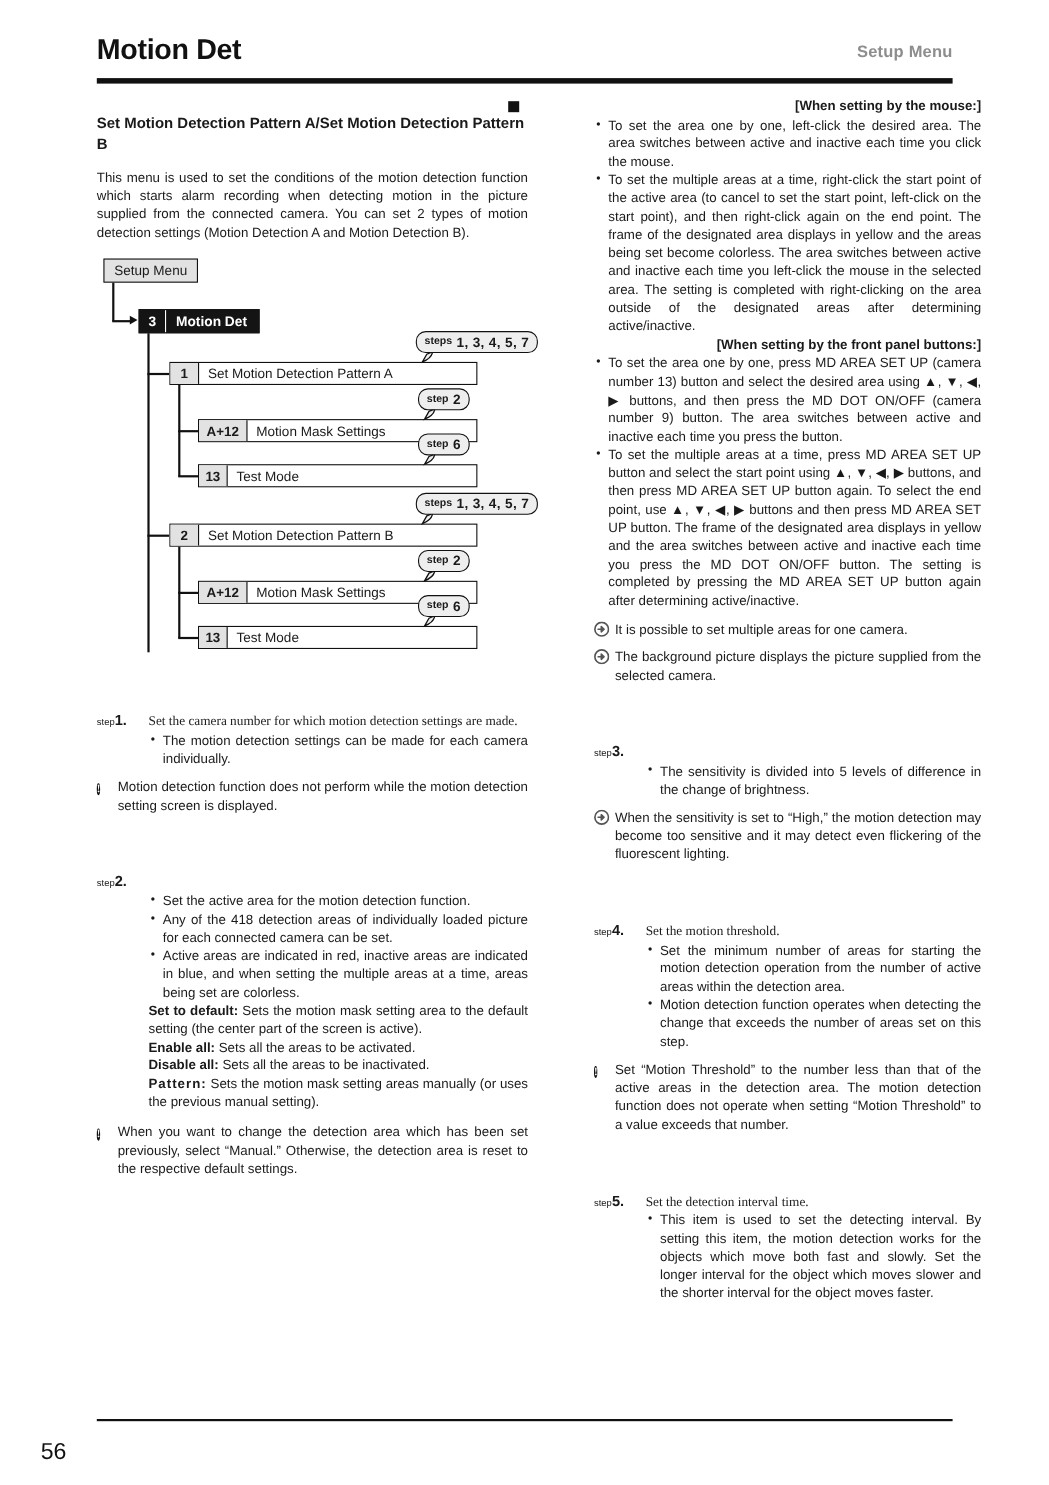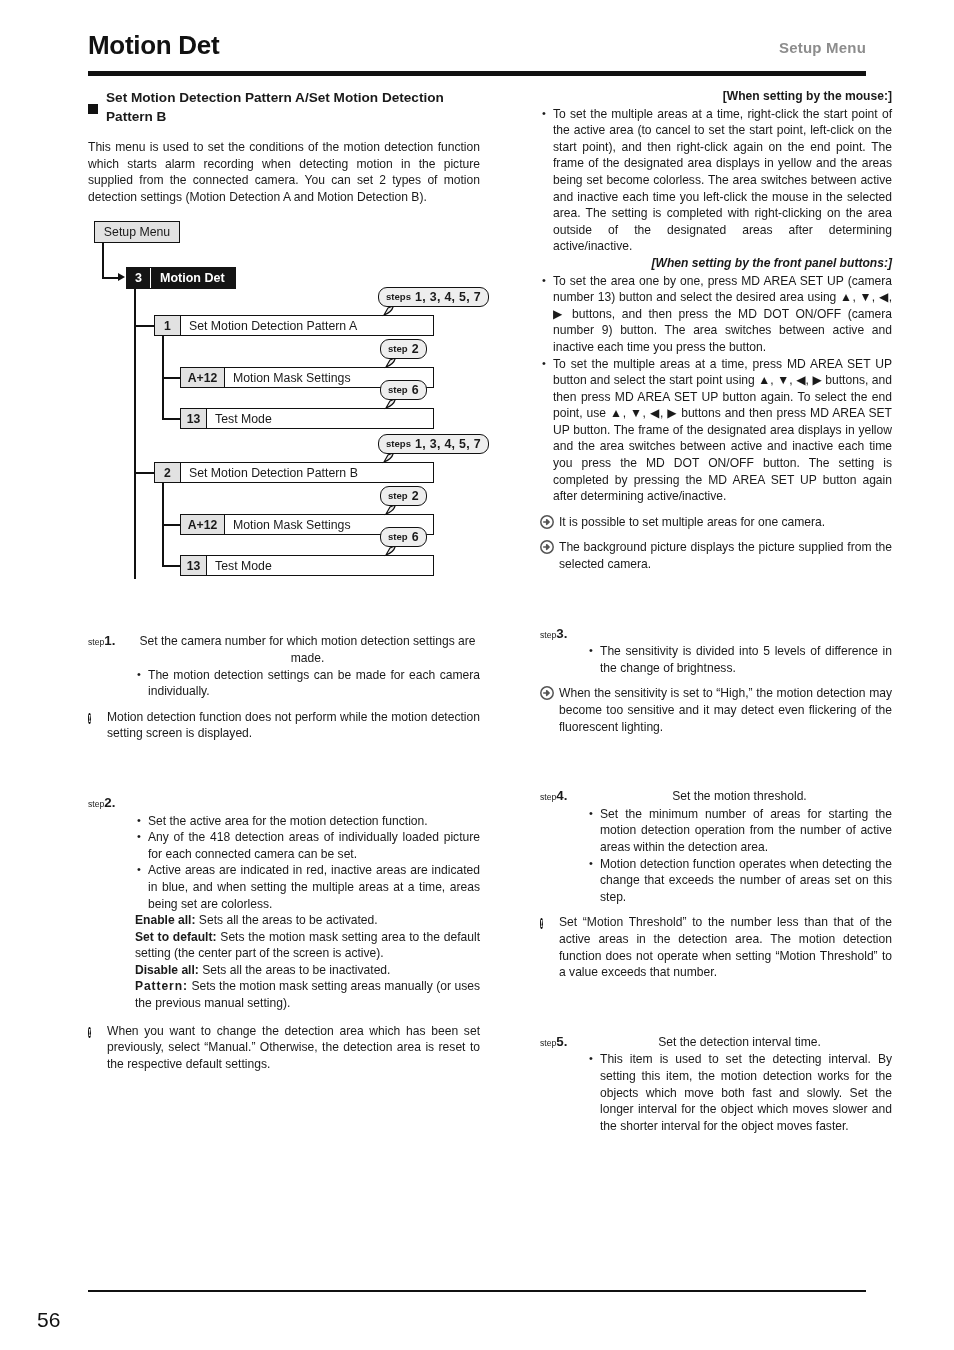--- a/index.html
+++ b/index.html
@@ -57,26 +57,27 @@
     font-size: 12.1px;
     line-height: 16.6px;
     text-align: justify;
   }
   .col-left  { left: 88px; }
   .col-right { left: 540px; width: 352px; }
 
   
   .sec-heading {
     display: flex;
-    align-items: center;
+    align-items: flex-end;
     font-weight: bold;
     font-size: 13.6px;
     line-height: 19px;
     margin: 0 0 13px 0;
     text-align: left;
+    flex-direction: column;
   }
   .sec-square {
     width: 10px; height: 10px;
     background: #111;
     margin: 4px 8px 0 0;
     flex: 0 0 auto;
   }
 
   p { margin: 0 0 11px 0; }
   p.tight { margin-bottom: 0; }
@@ -108,21 +109,21 @@
   }
   .step-tag {
     flex: 0 0 auto;
     width: 47px;
     white-space: nowrap;
     margin-top: 44px;
   }
   .step-tag .sm { font-size: 8.6px; }
   .step-tag .num { font-size: 13.3px; font-weight: bold; }
   .step-body { flex: 1 1 auto; text-align: justify; }
-  .step-body.lead { text-align: center; }
+  .step-body.lead { text-align: left; font-family: Liberation Serif, serif; }
 
   
   .note {
     position: relative;
     padding-left: 19px;
     margin: 9px 0 9px 0;
     text-align: justify;
   }
   .note .ico {
     position: absolute;
@@ -402,41 +403,42 @@
       <span class="sm">step</span><span class="num">2.</span>
     </span>
   </div>
   <ul class="bul ind">
     <li>Set the active area for the motion detection function.</li>
     <li>Any of the 418 detection areas of individually loaded picture for each connected camera can be set.</li>
     <li>Active areas are indicated in red, inactive areas are indicated in blue, and when setting the multiple areas at a time, areas being set are colorless.</li>
   </ul>
 
   <div style="margin-left:47px;">
+    <p class="tight"><span class="defterm">Set to default:</span><span> Sets the motion mask setting area to the default setting (the center part of the screen is active).</span></p>
     <p class="tight"><span class="defterm">Enable all:</span><span> Sets all the areas to be activated.</span></p>
-    <p class="tight"><span class="defterm">Set to default:</span><span> Sets the motion mask setting area to the default setting (the center part of the screen is active).</span></p>
     <p class="tight"><span class="defterm">Disable all:</span><span> Sets all the areas to be inactivated.</span></p>
     <p class="tight"><span class="defterm spaced">Pattern:</span><span> Sets the motion mask setting areas manually (or uses the previous manual setting).</span></p>
   </div>
 
   <div class="note" style="margin-top:11px;">
     <span class="ico"><span class="excl-ico">!</span></span>
     <span>When you want to change the detection area which has been set previously, select “Manual.” Otherwise, the detection area is reset to the respective default settings.</span>
   </div>
 
 </div>
 
 <div class="col col-right">
 
   <p class="brk">[When setting by the mouse:]</p>
   <ul class="bul">
+    <li>To set the area one by one, left-click the desired area. The area switches between active and inactive each time you click the mouse.</li>
     <li>To set the multiple areas at a time, right-click the start point of the active area (to cancel to set the start point, left-click on the start point), and then right-click again on the end point. The frame of the designated area displays in yellow and the areas being set become colorless. The area switches between active and inactive each time you left-click the mouse in the selected area. The setting is completed with right-clicking on the area outside of the designated areas after determining active/inactive.</li>
   </ul>
 
-  <p class="brk" style="margin-top:0;font-style:italic;">[When setting by the front panel buttons:]</p>
+  <p class="brk" style="margin-top:0;">[When setting by the front panel buttons:]</p>
   <ul class="bul">
     <li>To set the area one by one, press MD AREA SET UP (camera number 13) button and select the desired area using ▲, ▼, ◀, ▶ buttons, and then press the MD DOT ON/OFF (camera number 9) button. The area switches between active and inactive each time you press the button.</li>
     <li>To set the multiple areas at a time, press MD AREA SET UP button and select the start point using ▲, ▼, ◀, ▶ buttons, and then press MD AREA SET UP button again. To select the end point, use ▲, ▼, ◀, ▶ buttons and then press MD AREA SET UP button. The frame of the designated area displays in yellow and the area switches between active and inactive each time you press the MD DOT ON/OFF button. The setting is completed by pressing the MD AREA SET UP button again after determining active/inactive.</li>
   </ul>
 
   <div class="note">
     <span class="ico">
       <svg width="14" height="14" viewBox="0 0 14 14">
           <circle cx="7" cy="7" r="6.2" fill="none" stroke="#555" stroke-width="1.5"></circle>
           <path d="M3.2,7 L8.6,7 M6.6,4.6 L9.2,7 L6.6,9.4 Z" fill="#555" stroke="#555" stroke-width="1.4" stroke-linejoin="round"></path>

